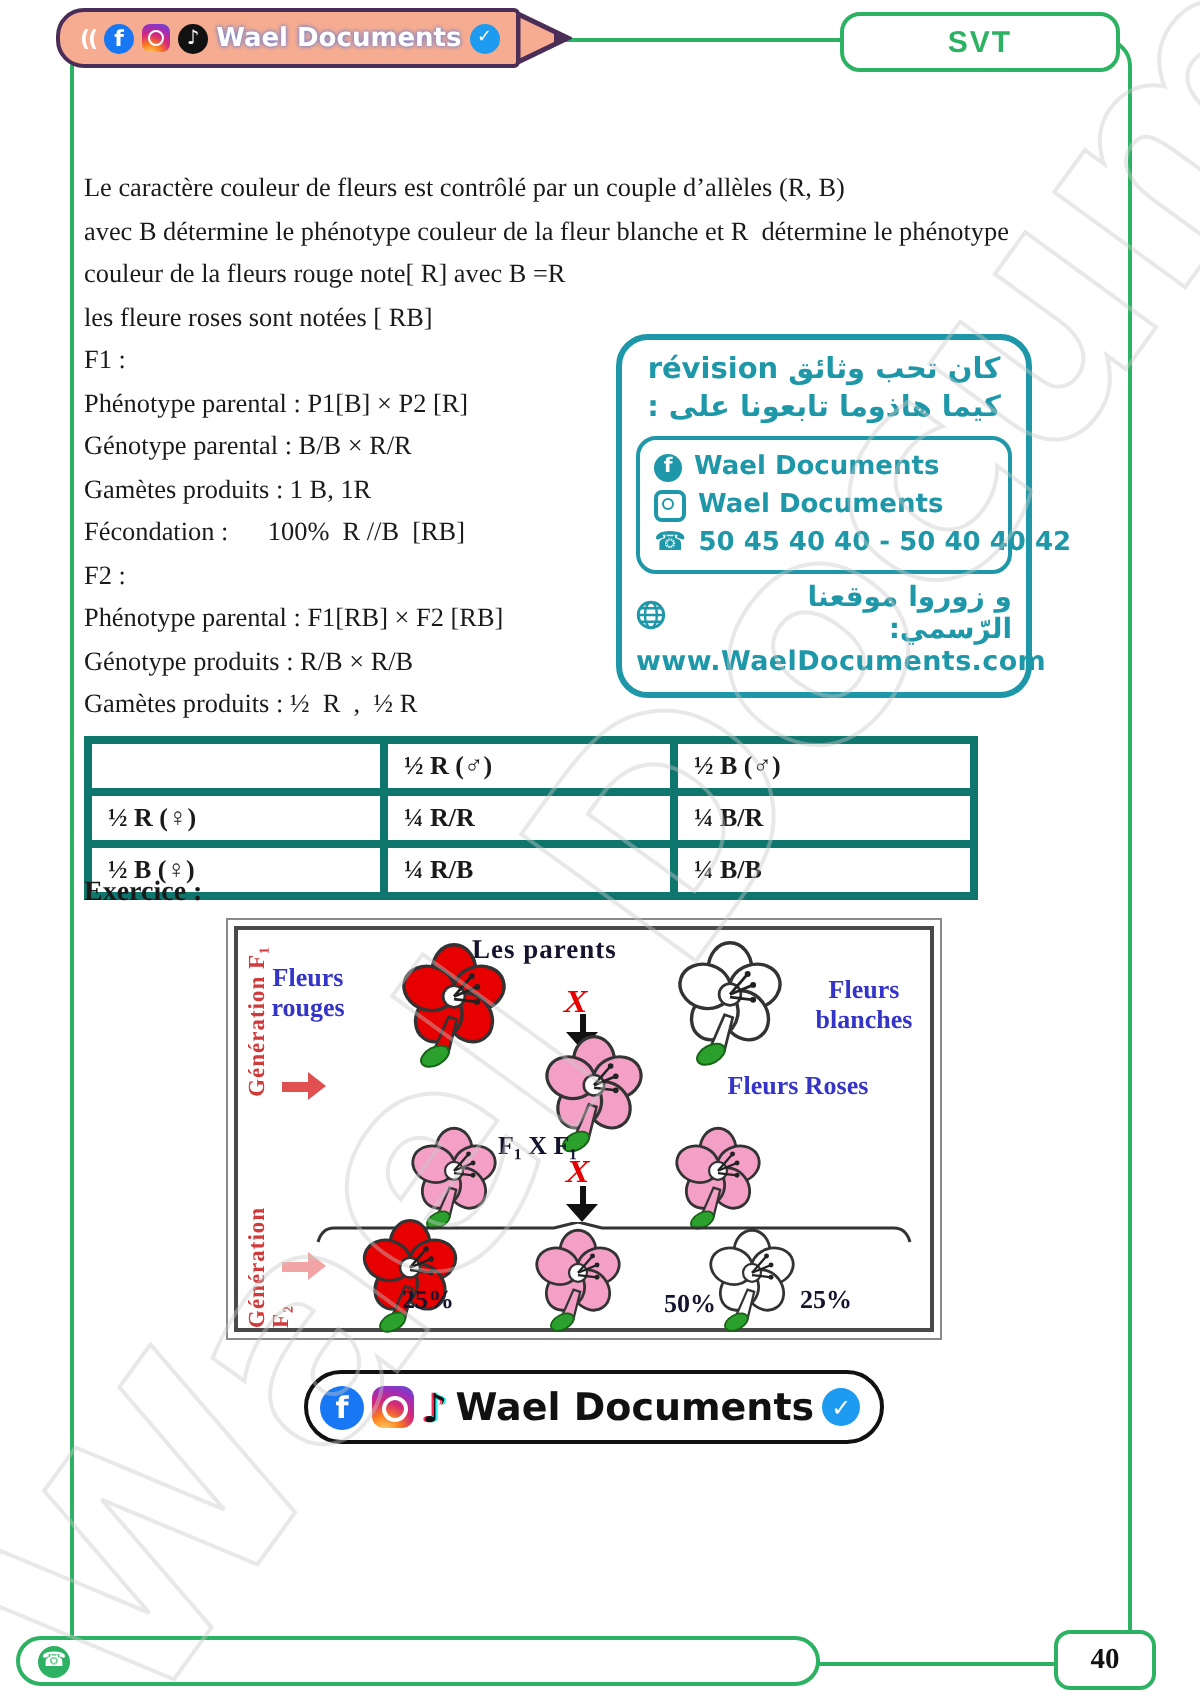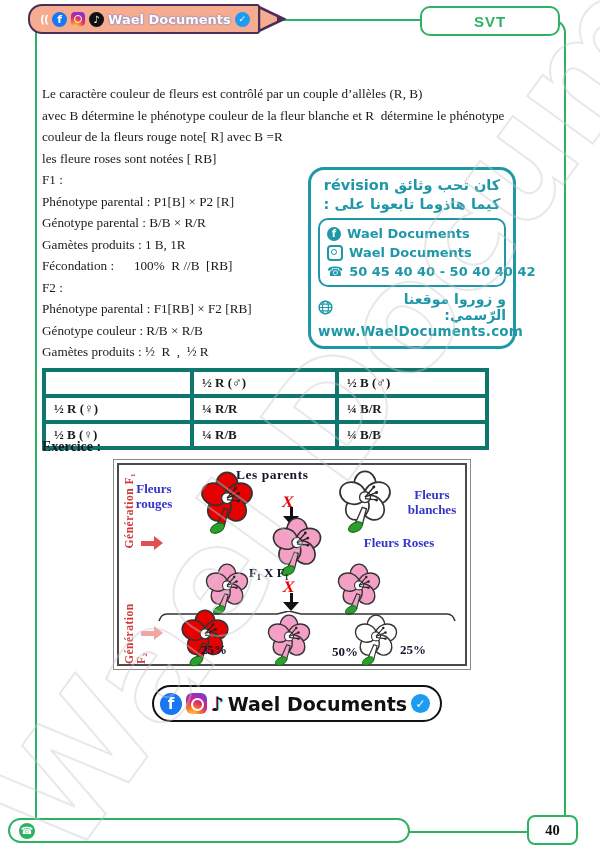--- a/index.html
+++ b/index.html
@@ -164,21 +164,21 @@
     <div class="tline">avec B détermine le phénotype couleur de la fleur blanche et R  détermine le phénotype</div>
     <div class="tline">couleur de la fleurs rouge note[ R] avec B =R</div>
     <div class="tline">les fleure roses sont notées [ RB]</div>
     <div class="tline">F1 :</div>
     <div class="tline">Phénotype parental : P1[B] × P2 [R]</div>
     <div class="tline">Génotype parental : B/B × R/R</div>
     <div class="tline">Gamètes produits : 1 B, 1R</div>
     <div class="tline">Fécondation :      100%  R //B  [RB]</div>
     <div class="tline">F2 :</div>
     <div class="tline">Phénotype parental : F1[RB] × F2 [RB]</div>
-    <div class="tline">Génotype couleur : R/B × R/B</div>
+    <div class="tline">Génotype produits : R/B × R/B</div>
     <div class="tline">Gamètes produits : ½  R  ,  ½ R</div>
   </div>
 
   <div class="promo">
     <div class="promo-line">كان تحب وثائق révision</div>
     <div class="promo-line">كيما هاذوما تابعونا على :</div>
     <div class="promo-inner">
       <div class="promo-row">
         <span class="p-fb">f</span>
         <span>Wael Documents</span>

